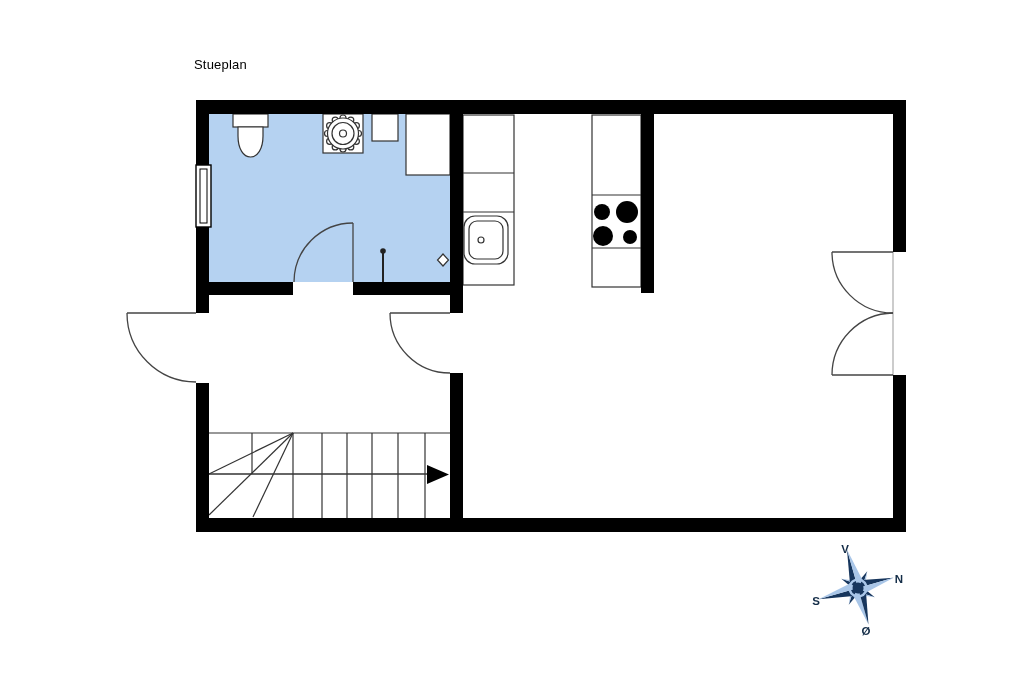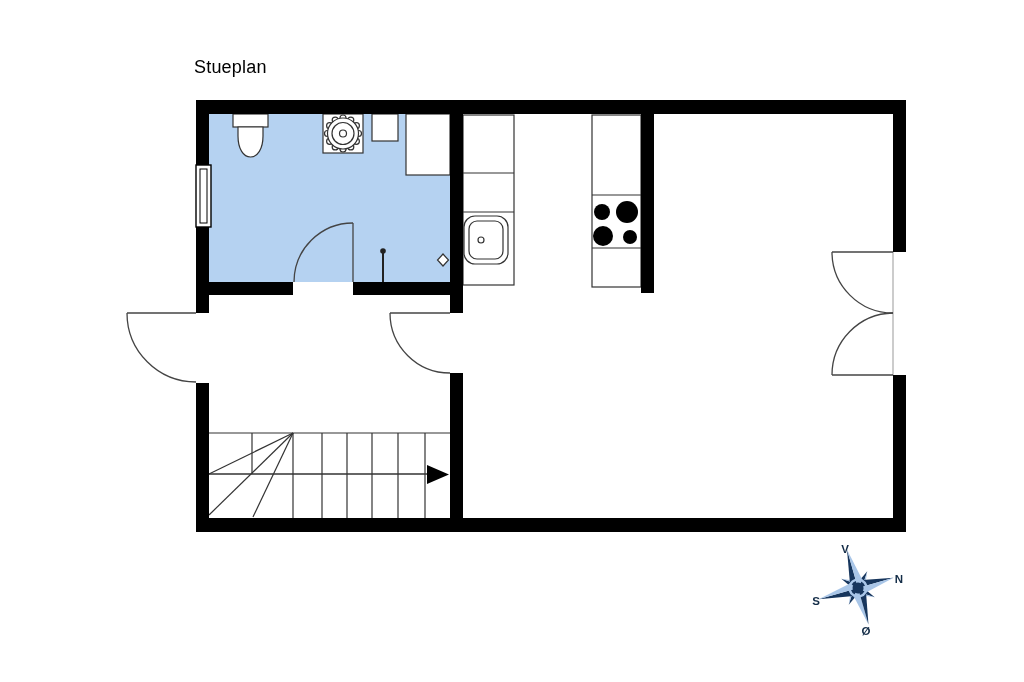--- a/index.html
+++ b/index.html
@@ -1,21 +1,21 @@
 <!DOCTYPE html>
 <html><head>
 <meta charset="utf-8">
 <style>
   html,body{margin:0;padding:0;background:#fff;}
   .canvas{
     position:relative;width:1024px;height:682px;background:#ffffff;overflow:hidden;
     font-family:"Liberation Sans", sans-serif;
   }
   .title{
-    position:absolute;left:194px;top:57px;font-size:18px;color:#000;letter-spacing:0.2px;
+    position:absolute;left:194px;top:57px;font-size:13px;color:#000;letter-spacing:0.2px;
   }
   svg{position:absolute;left:0;top:0;}
   text.compass-label{font-family:"Liberation Sans",sans-serif;font-size:11.5px;font-weight:bold;fill:#132c47;}
 </style>
 </head>
 <body>
 
 <div class="canvas">
   <div class="title">Stueplan</div>
 

